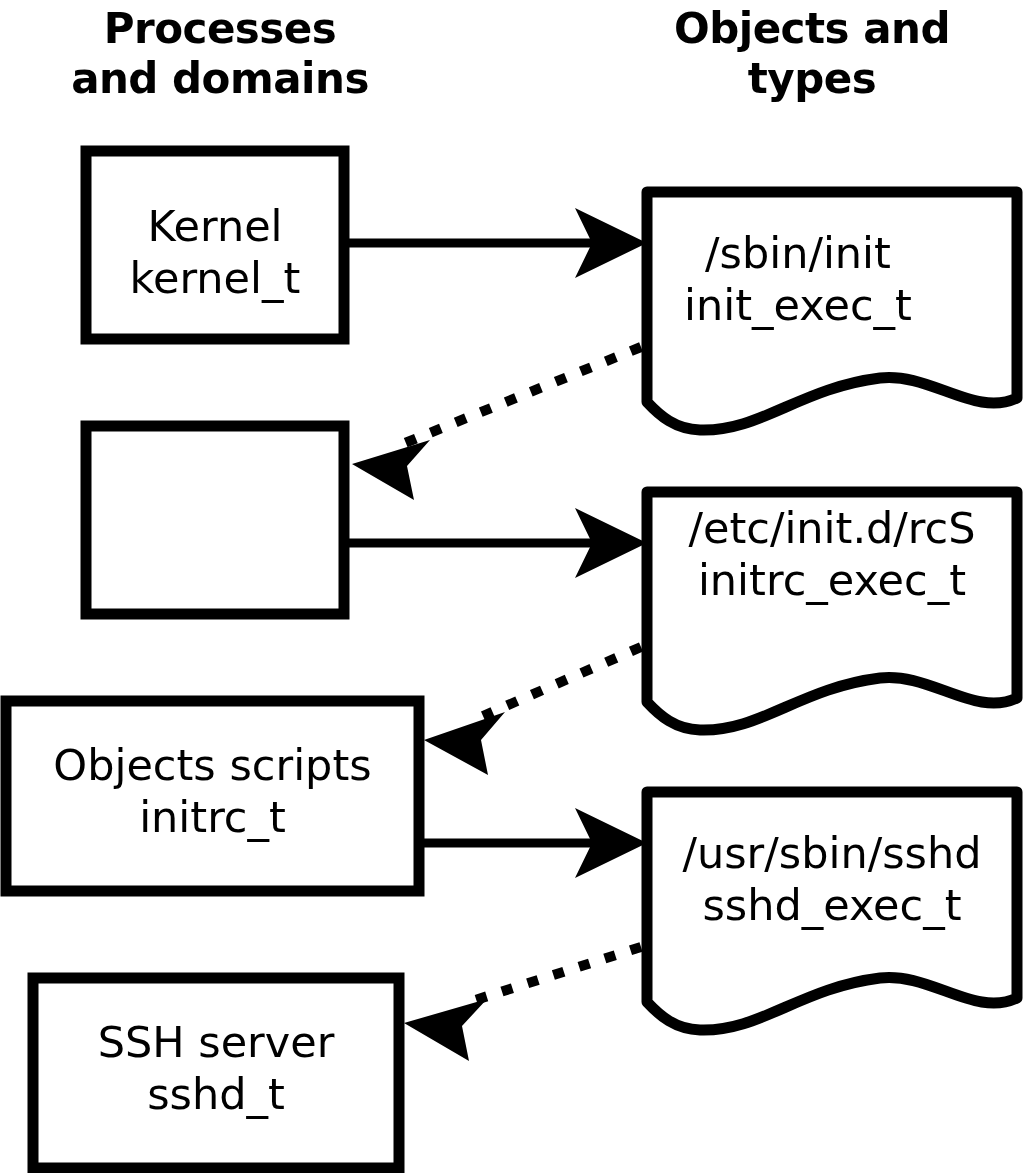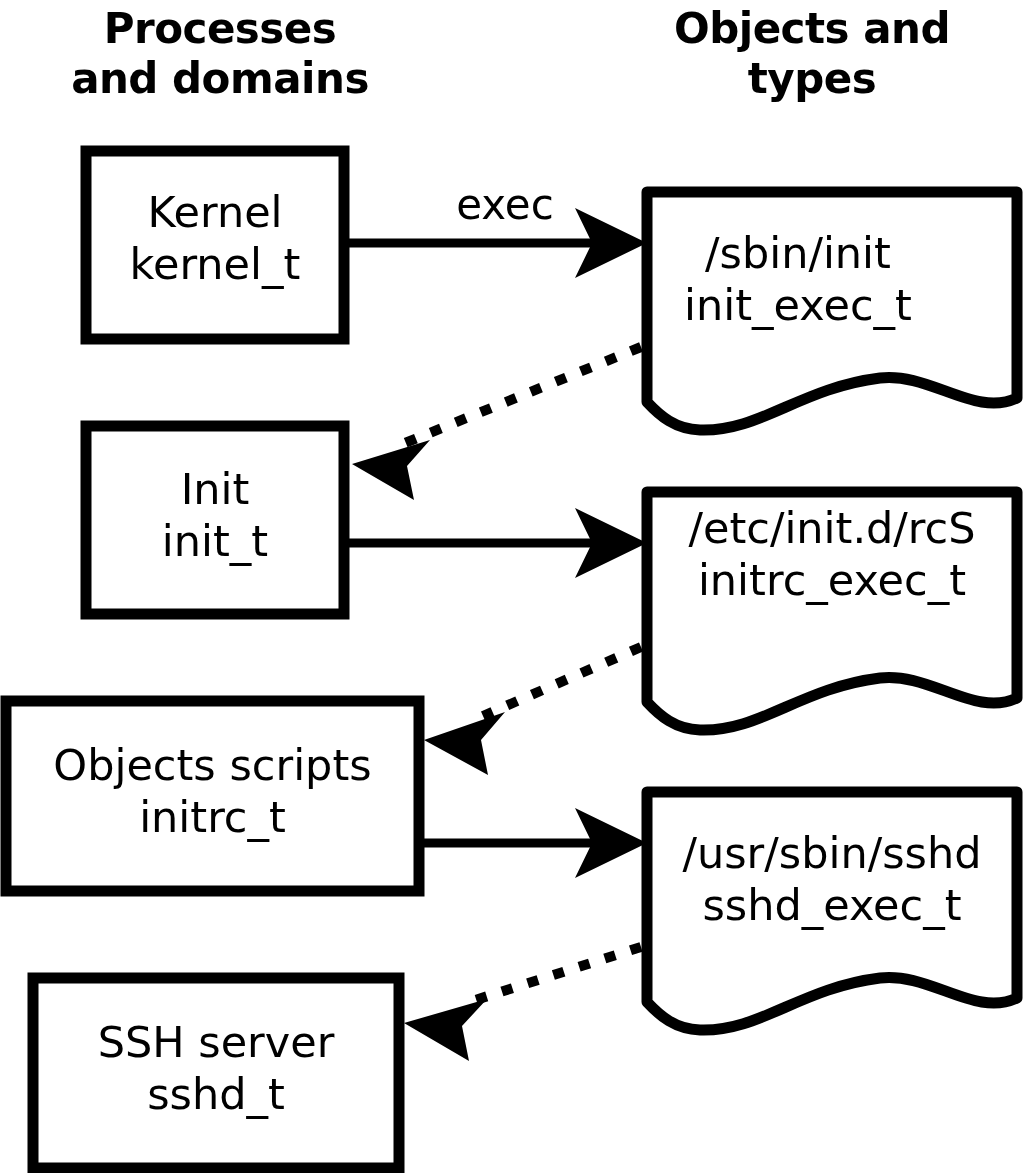--- a/index.html
+++ b/index.html
@@ -115,27 +115,24 @@
     </g>
 
   </svg>
 
   <div class="col-header" id="header-right">Objects and
 types</div>
 
   <div class="col-header" id="header-left">Processes
 and domains</div>
 
-  <div class="edge-label" style="left: 420px; top: 182px; width: 170px;">exec</div>
 
-  <div class="node-label" style="left: 86px; top: 186px; width: 258px;">Kernel
+  <div class="node-label" style="left: 86px; top: 200px; width: 258px;">Kernel
 kernel_t</div>
 
-  <div class="node-label" style="left: 86px; top: 463px; width: 258px;">Init
-init_t</div>
 
   <div class="node-label" style="left: 6px; top: 739px; width: 413px;">Objects scripts
 initrc_t</div>
 
   <div class="node-label" style="left: 33px; top: 1016px; width: 366px;">SSH server
 sshd_t</div>
 
   <div class="node-label" style="left: 613px; top: 227px; width: 370px;">/sbin/init
 init_exec_t</div>
 

